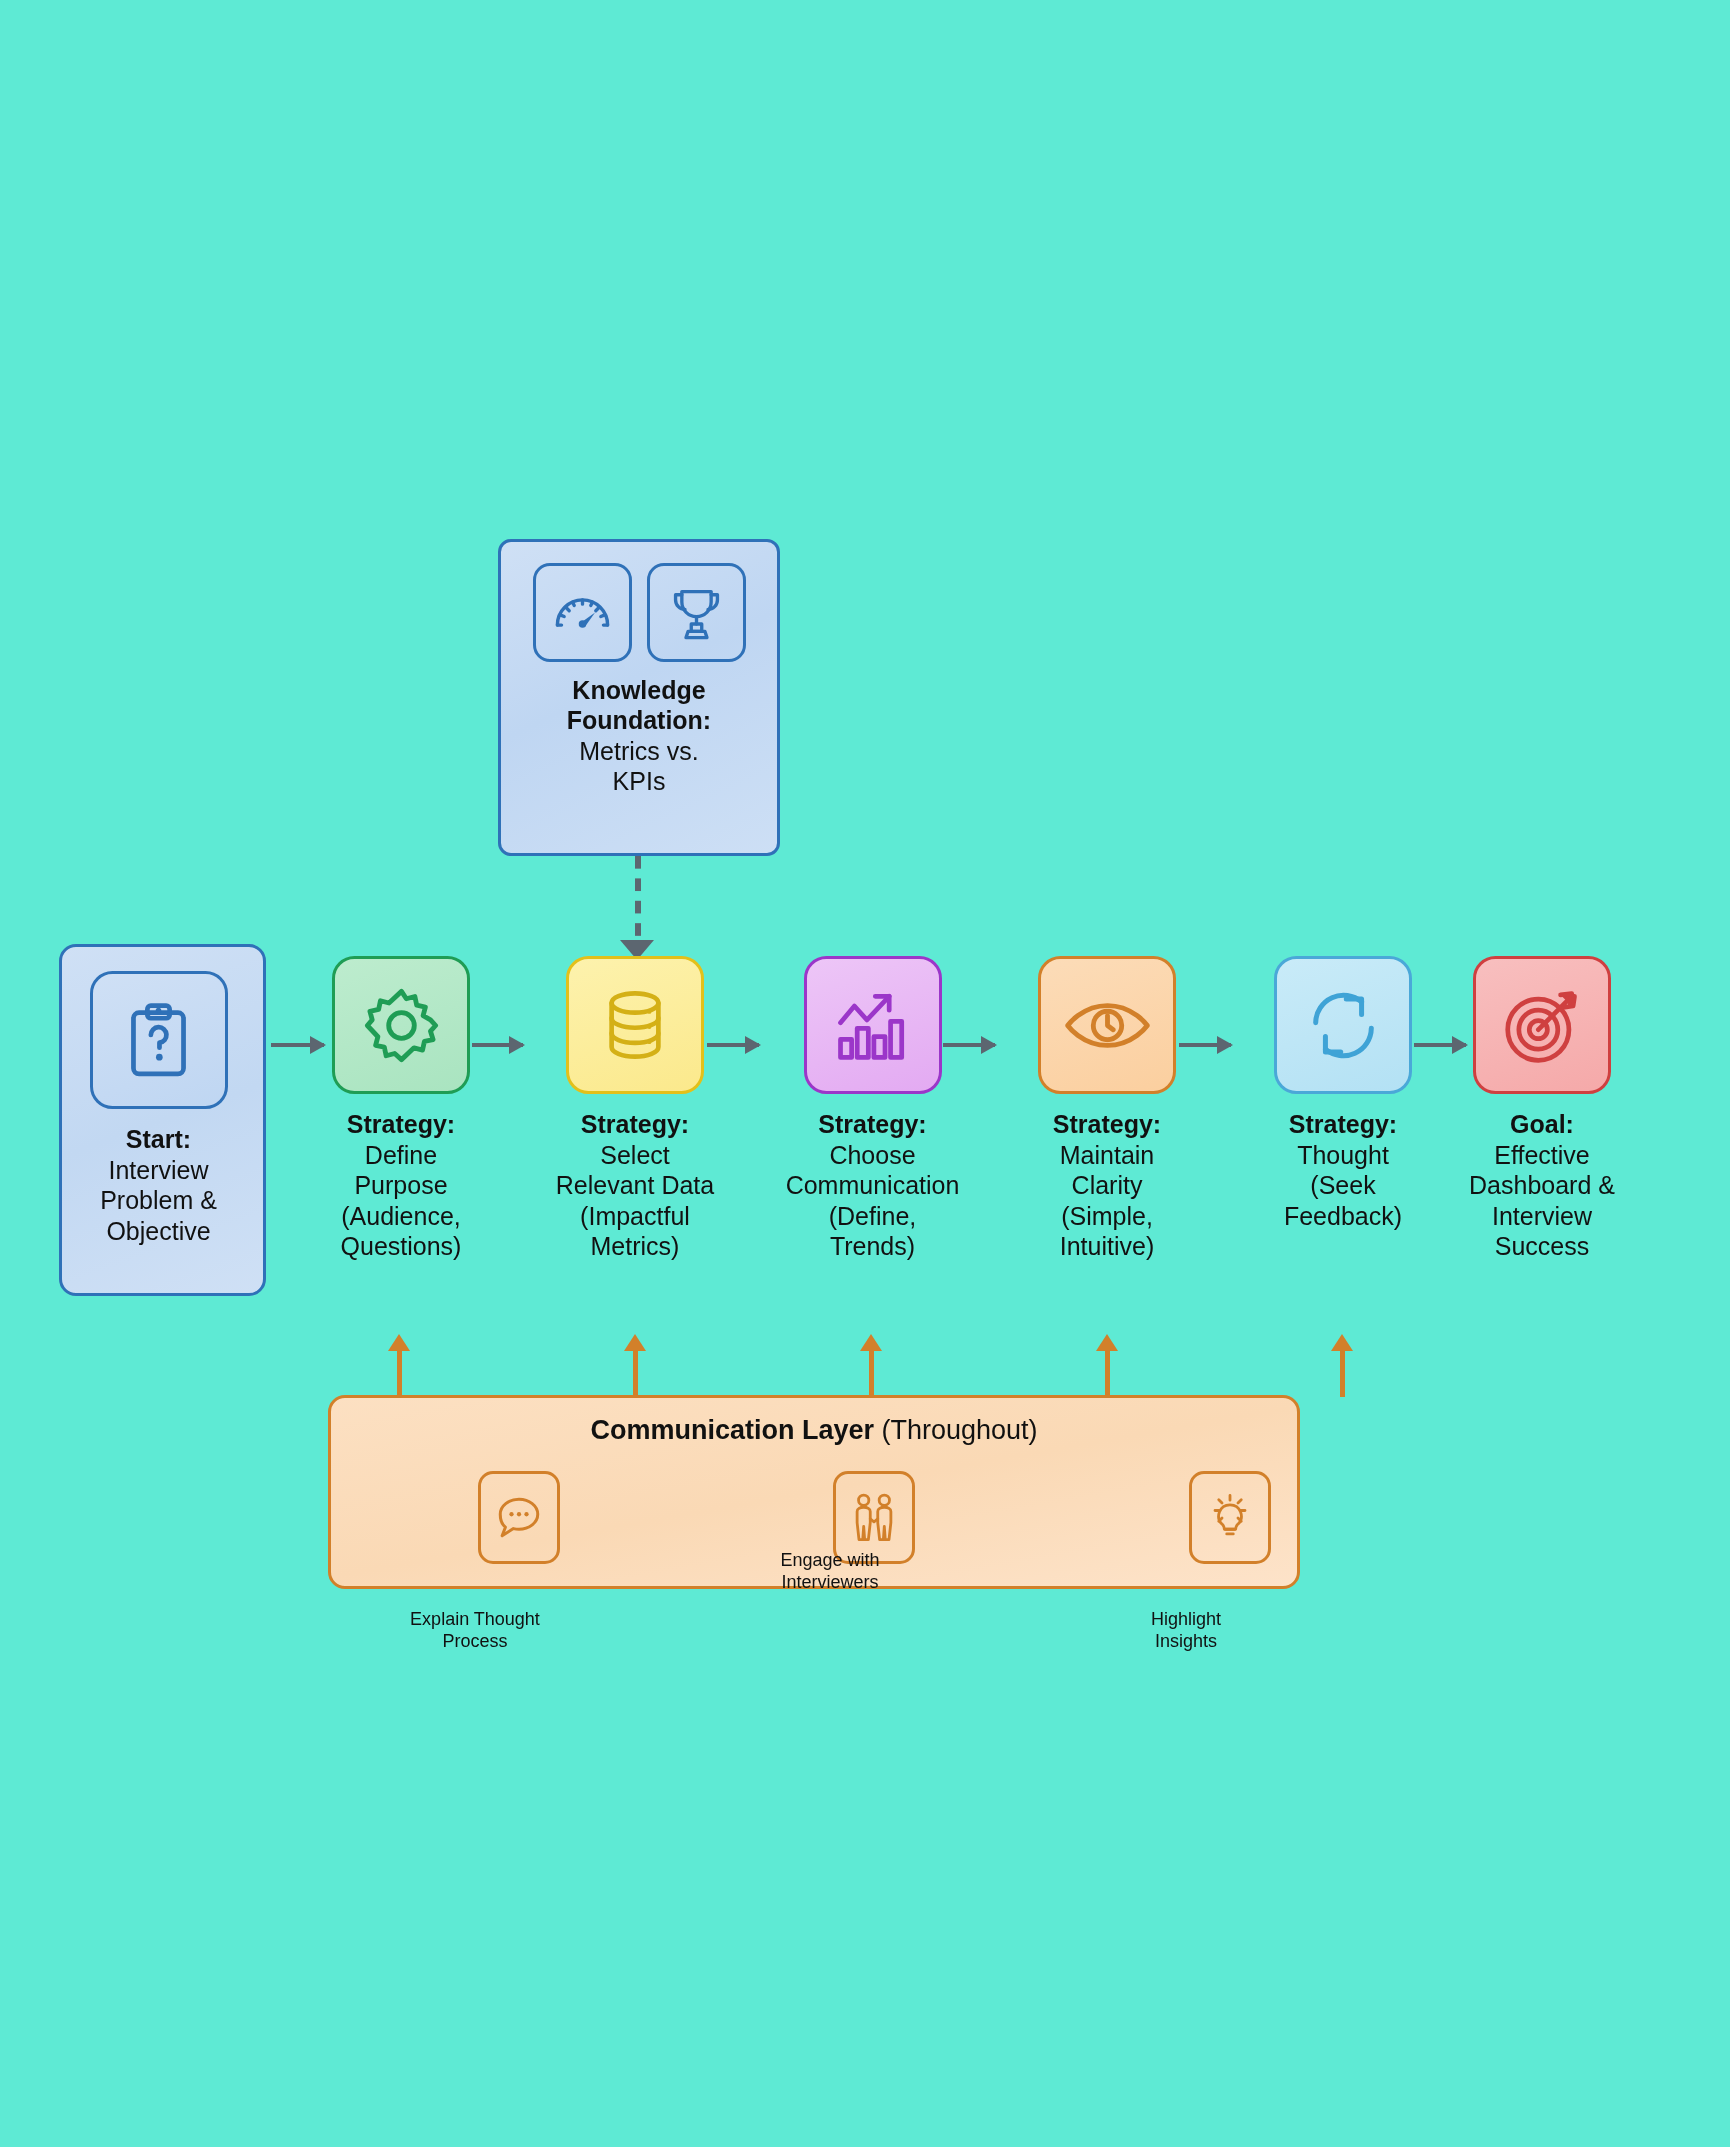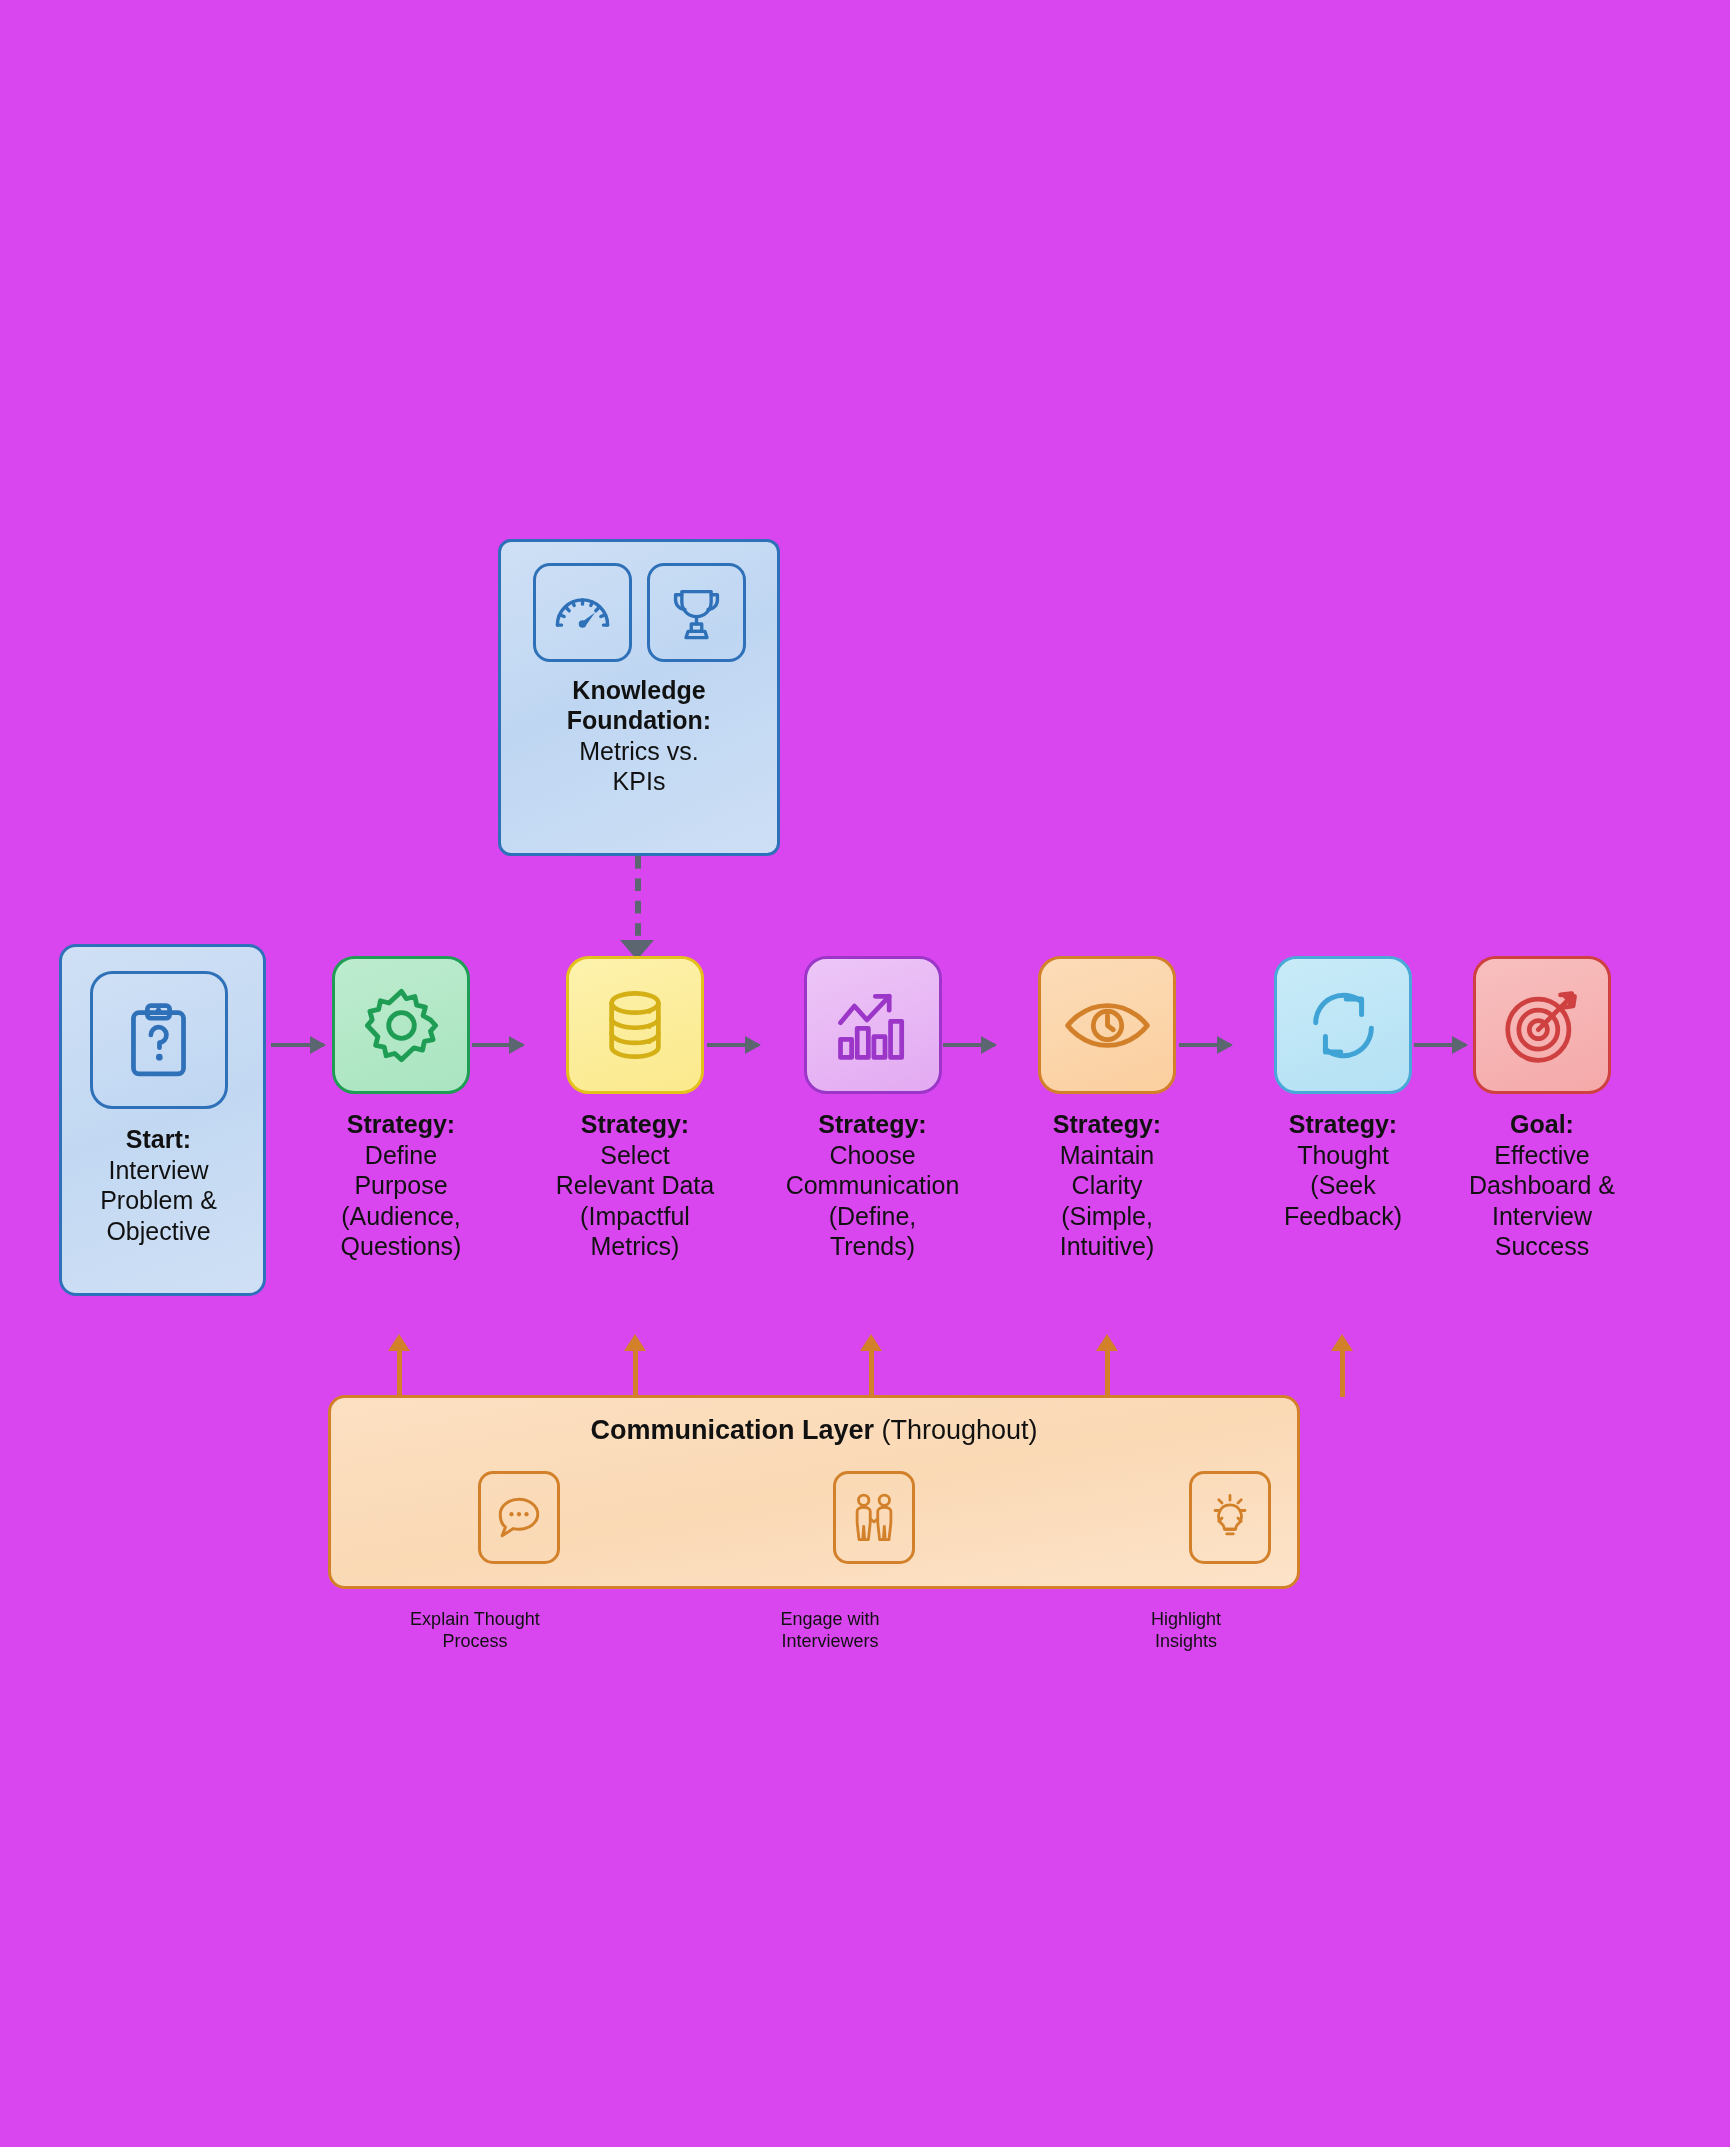--- a/index.html
+++ b/index.html
@@ -4,21 +4,21 @@
 <style>
   html, body {
     margin: 0;
     padding: 0;
     background: #ffffff;
   }
   #canvas {
     position: relative;
     width: 1730px;
     height: 2148px;
-    background: #d946ef;
+    background: #5eead4;
     font-family: "Liberation Sans", sans-serif;
     overflow: hidden;
   }
 
   
   #kf-box {
     position: absolute;
     left: 498px;
     top: 539px;
     width: 282px;
@@ -405,21 +405,21 @@
         <path d="M27 44h10M28.5 49h7"></path>
         <path d="M32 8v5M16 24h5M43 24h5M20 12.5l3.5 3.5M44 12.5L40.5 16M20 35.5l3.5-3.5M44 35.5L40.5 32"></path>
       </svg>
     </div>
   </div>
 
   <div class="comm-caption" style="left:354px; top:1609px;">
     <span>Explain Thought</span><br>
     <span>Process</span>
   </div>
-  <div class="comm-caption" style="left:709px; top:1609px;">
+  <div class="comm-caption" style="left:709px; top:1550px;">
     <span>Engage with</span><br>
     <span>Interviewers</span>
   </div>
   <div class="comm-caption" style="left:1065px; top:1609px;">
     <span>Highlight</span><br>
     <span>Insights</span>
   </div>
 
 </div>
 

